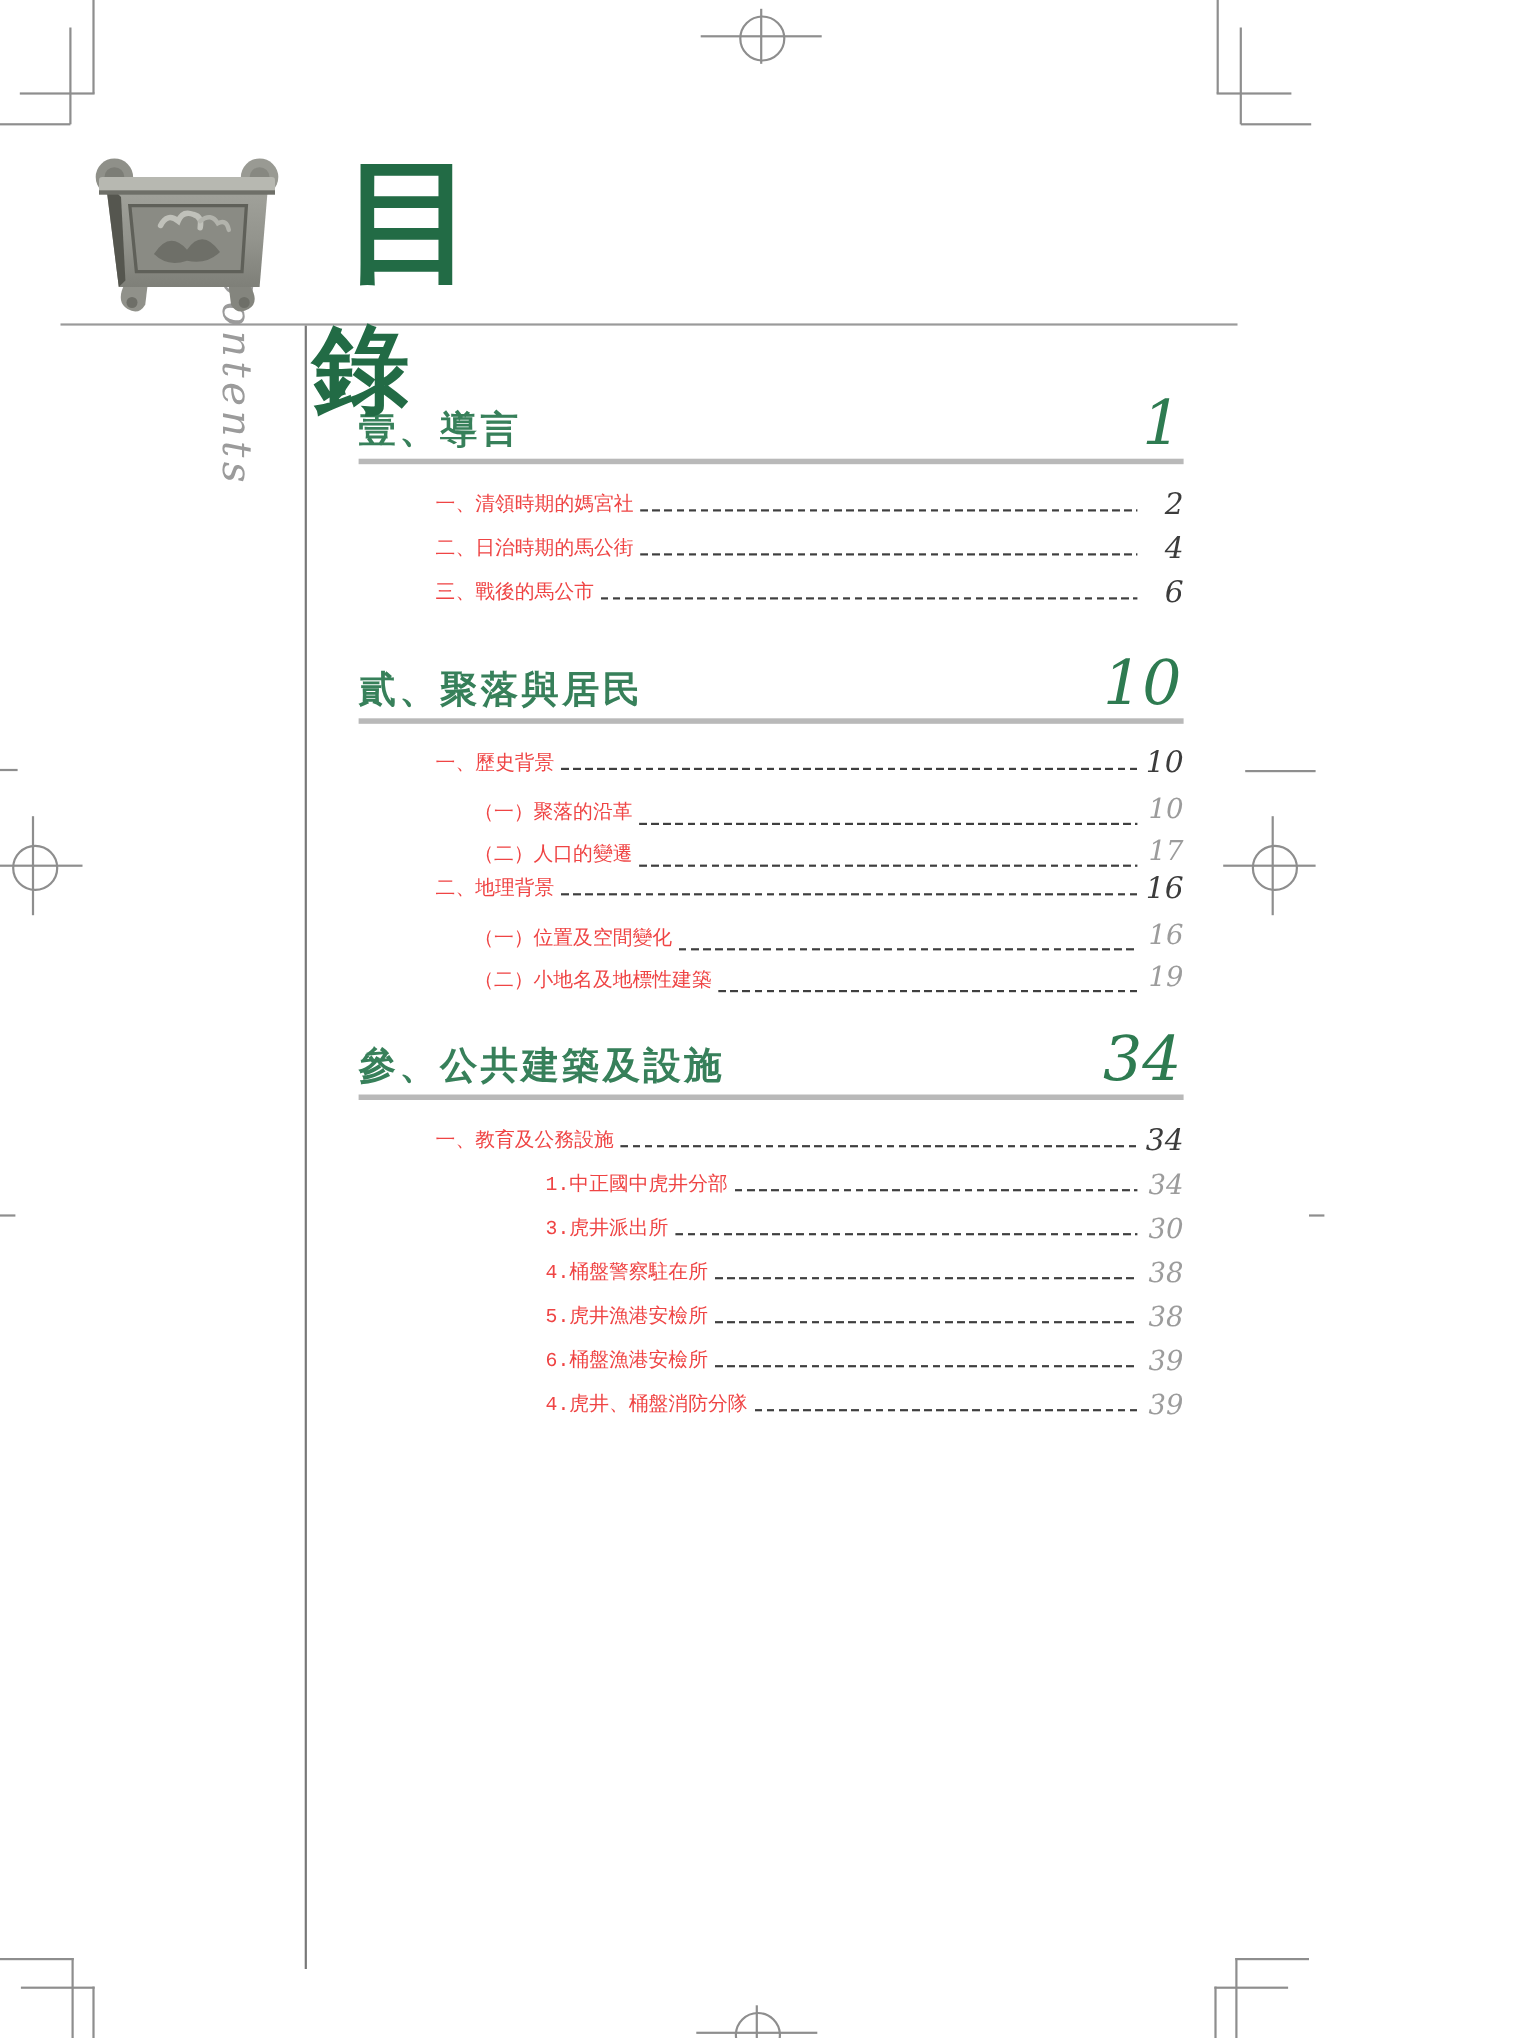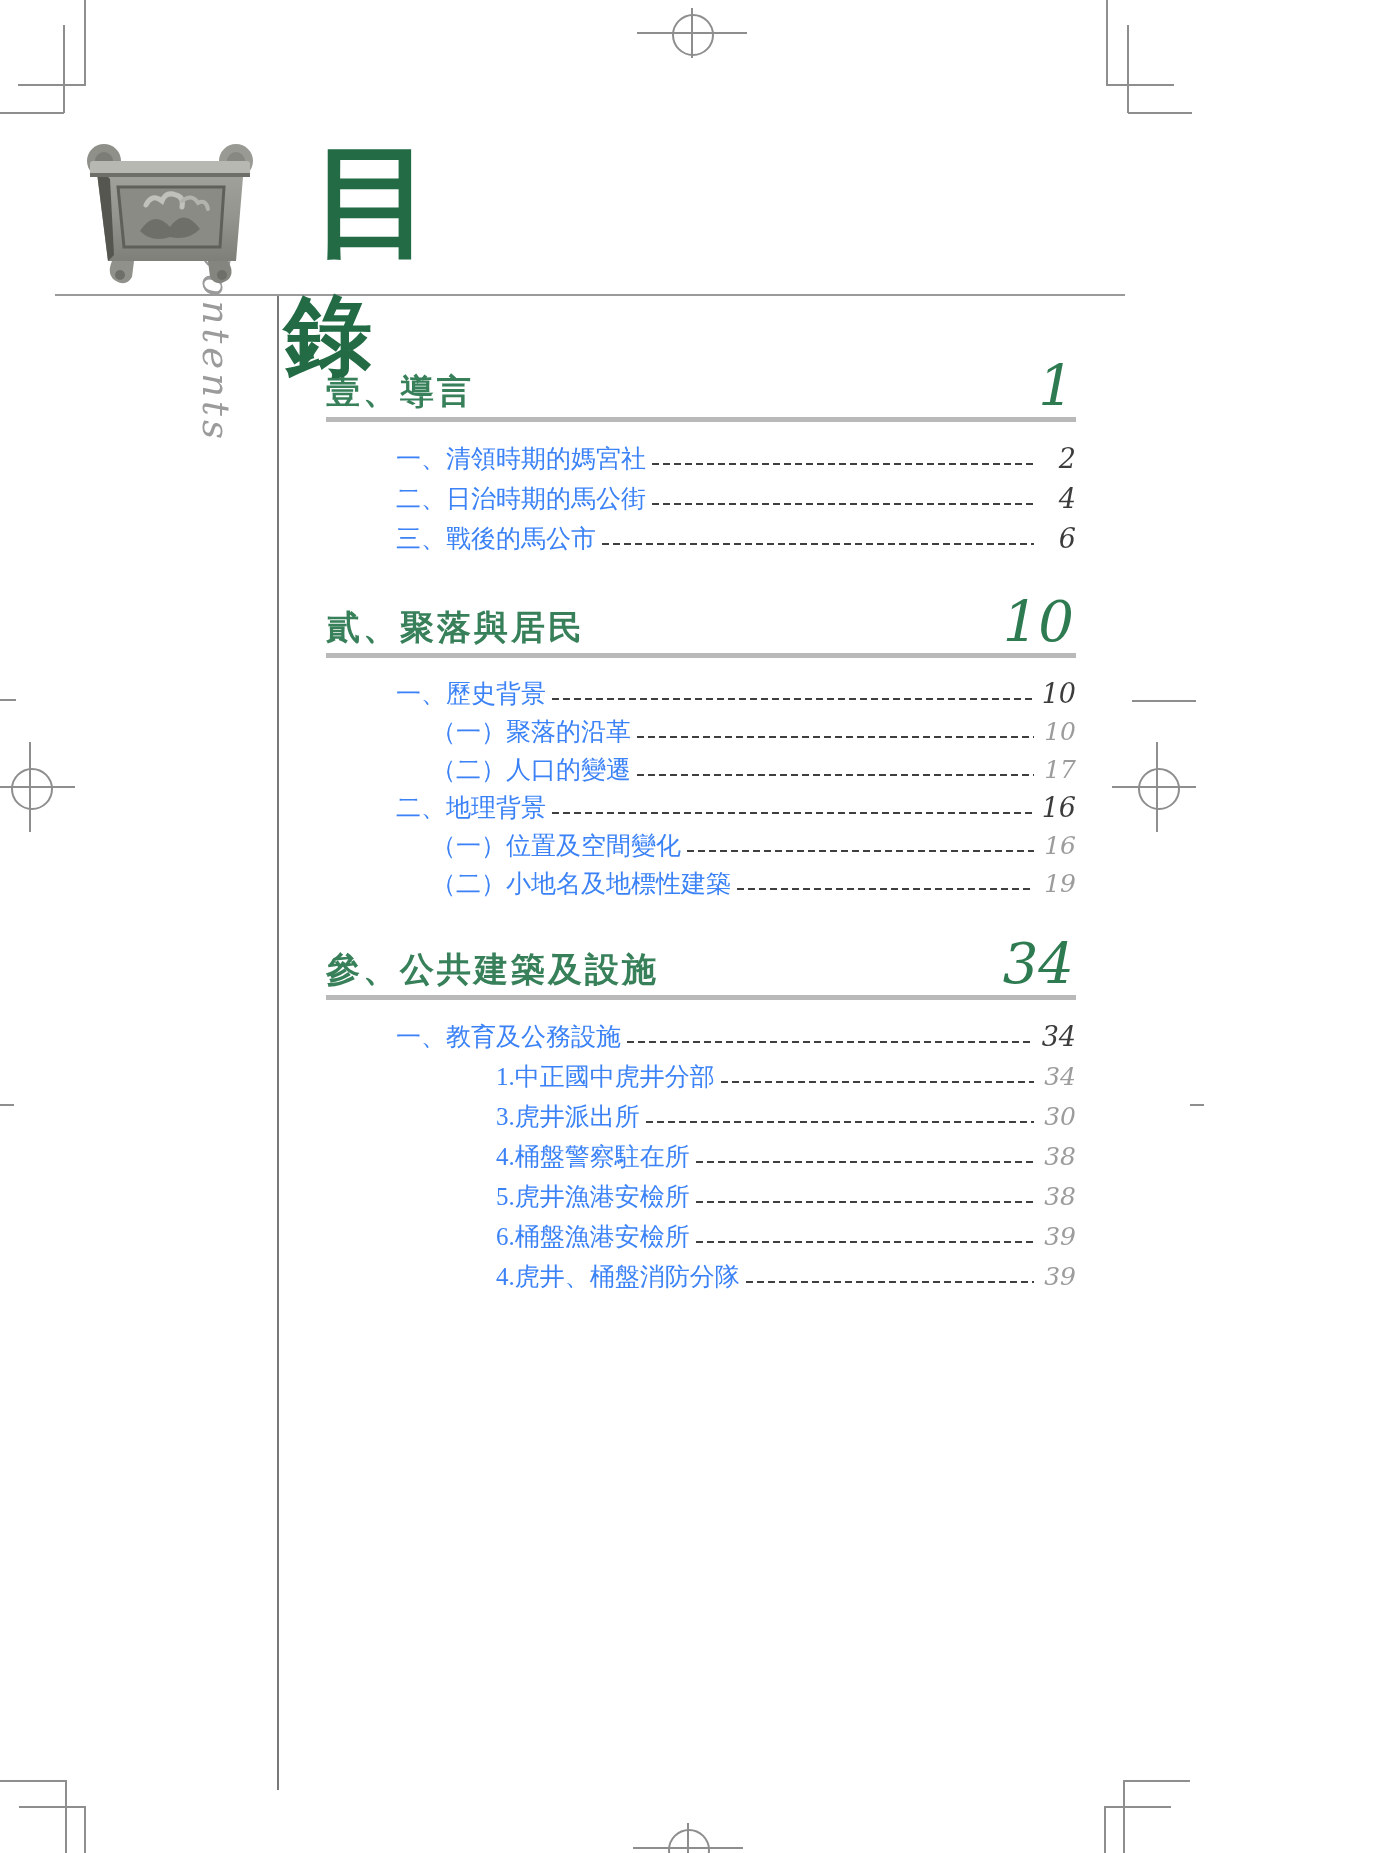--- a/index.html
+++ b/index.html
@@ -42,24 +42,24 @@
   .headpage{font-family:"DejaVu Serif",serif;font-style:italic;font-size:56px;
              line-height:0.85;color:#2e7b51;padding-right:2px;}
   .headrule{margin-top:7px;height:5px;background:#b9b9b9;}
 
   .rows{margin-top:16px;}
   .row{display:flex;align-items:center;}
   .sec-1 .row{height:40px;}
   .sec-2 .row{height:38px;}
   .sec-3 .row{height:40px;}
 
-  .row .label{white-space:nowrap;font-family:Liberation Serif, serif;color:#3b82f6;
-              font-size:25px;}
+  .row .label{white-space:nowrap;font-family:Liberation Mono, monospace;color:#ef4444;
+              font-size:18px;}
   .row.lv1{padding-left:70px;}
-  .row.lv2{padding-left:105px;}
+  .row.lv2{padding-left:105px;align-items:flex-end;}
   .row.lv3{padding-left:170px;}
 
   .leader{flex:1;height:2px;margin:12px 8px 0 6px;
           background:repeating-linear-gradient(90deg,#3f3f3f 0 7px,transparent 7px 11px);}
   .pagenum{font-family:"DejaVu Serif",serif;font-style:italic;white-space:nowrap;
            text-align:right;min-width:34px;}
   .pg-dark{color:#3c3c3c;font-size:27px;}
   .pg-gray{color:#9c9c9c;font-size:25px;}
 </style>
 </head>

